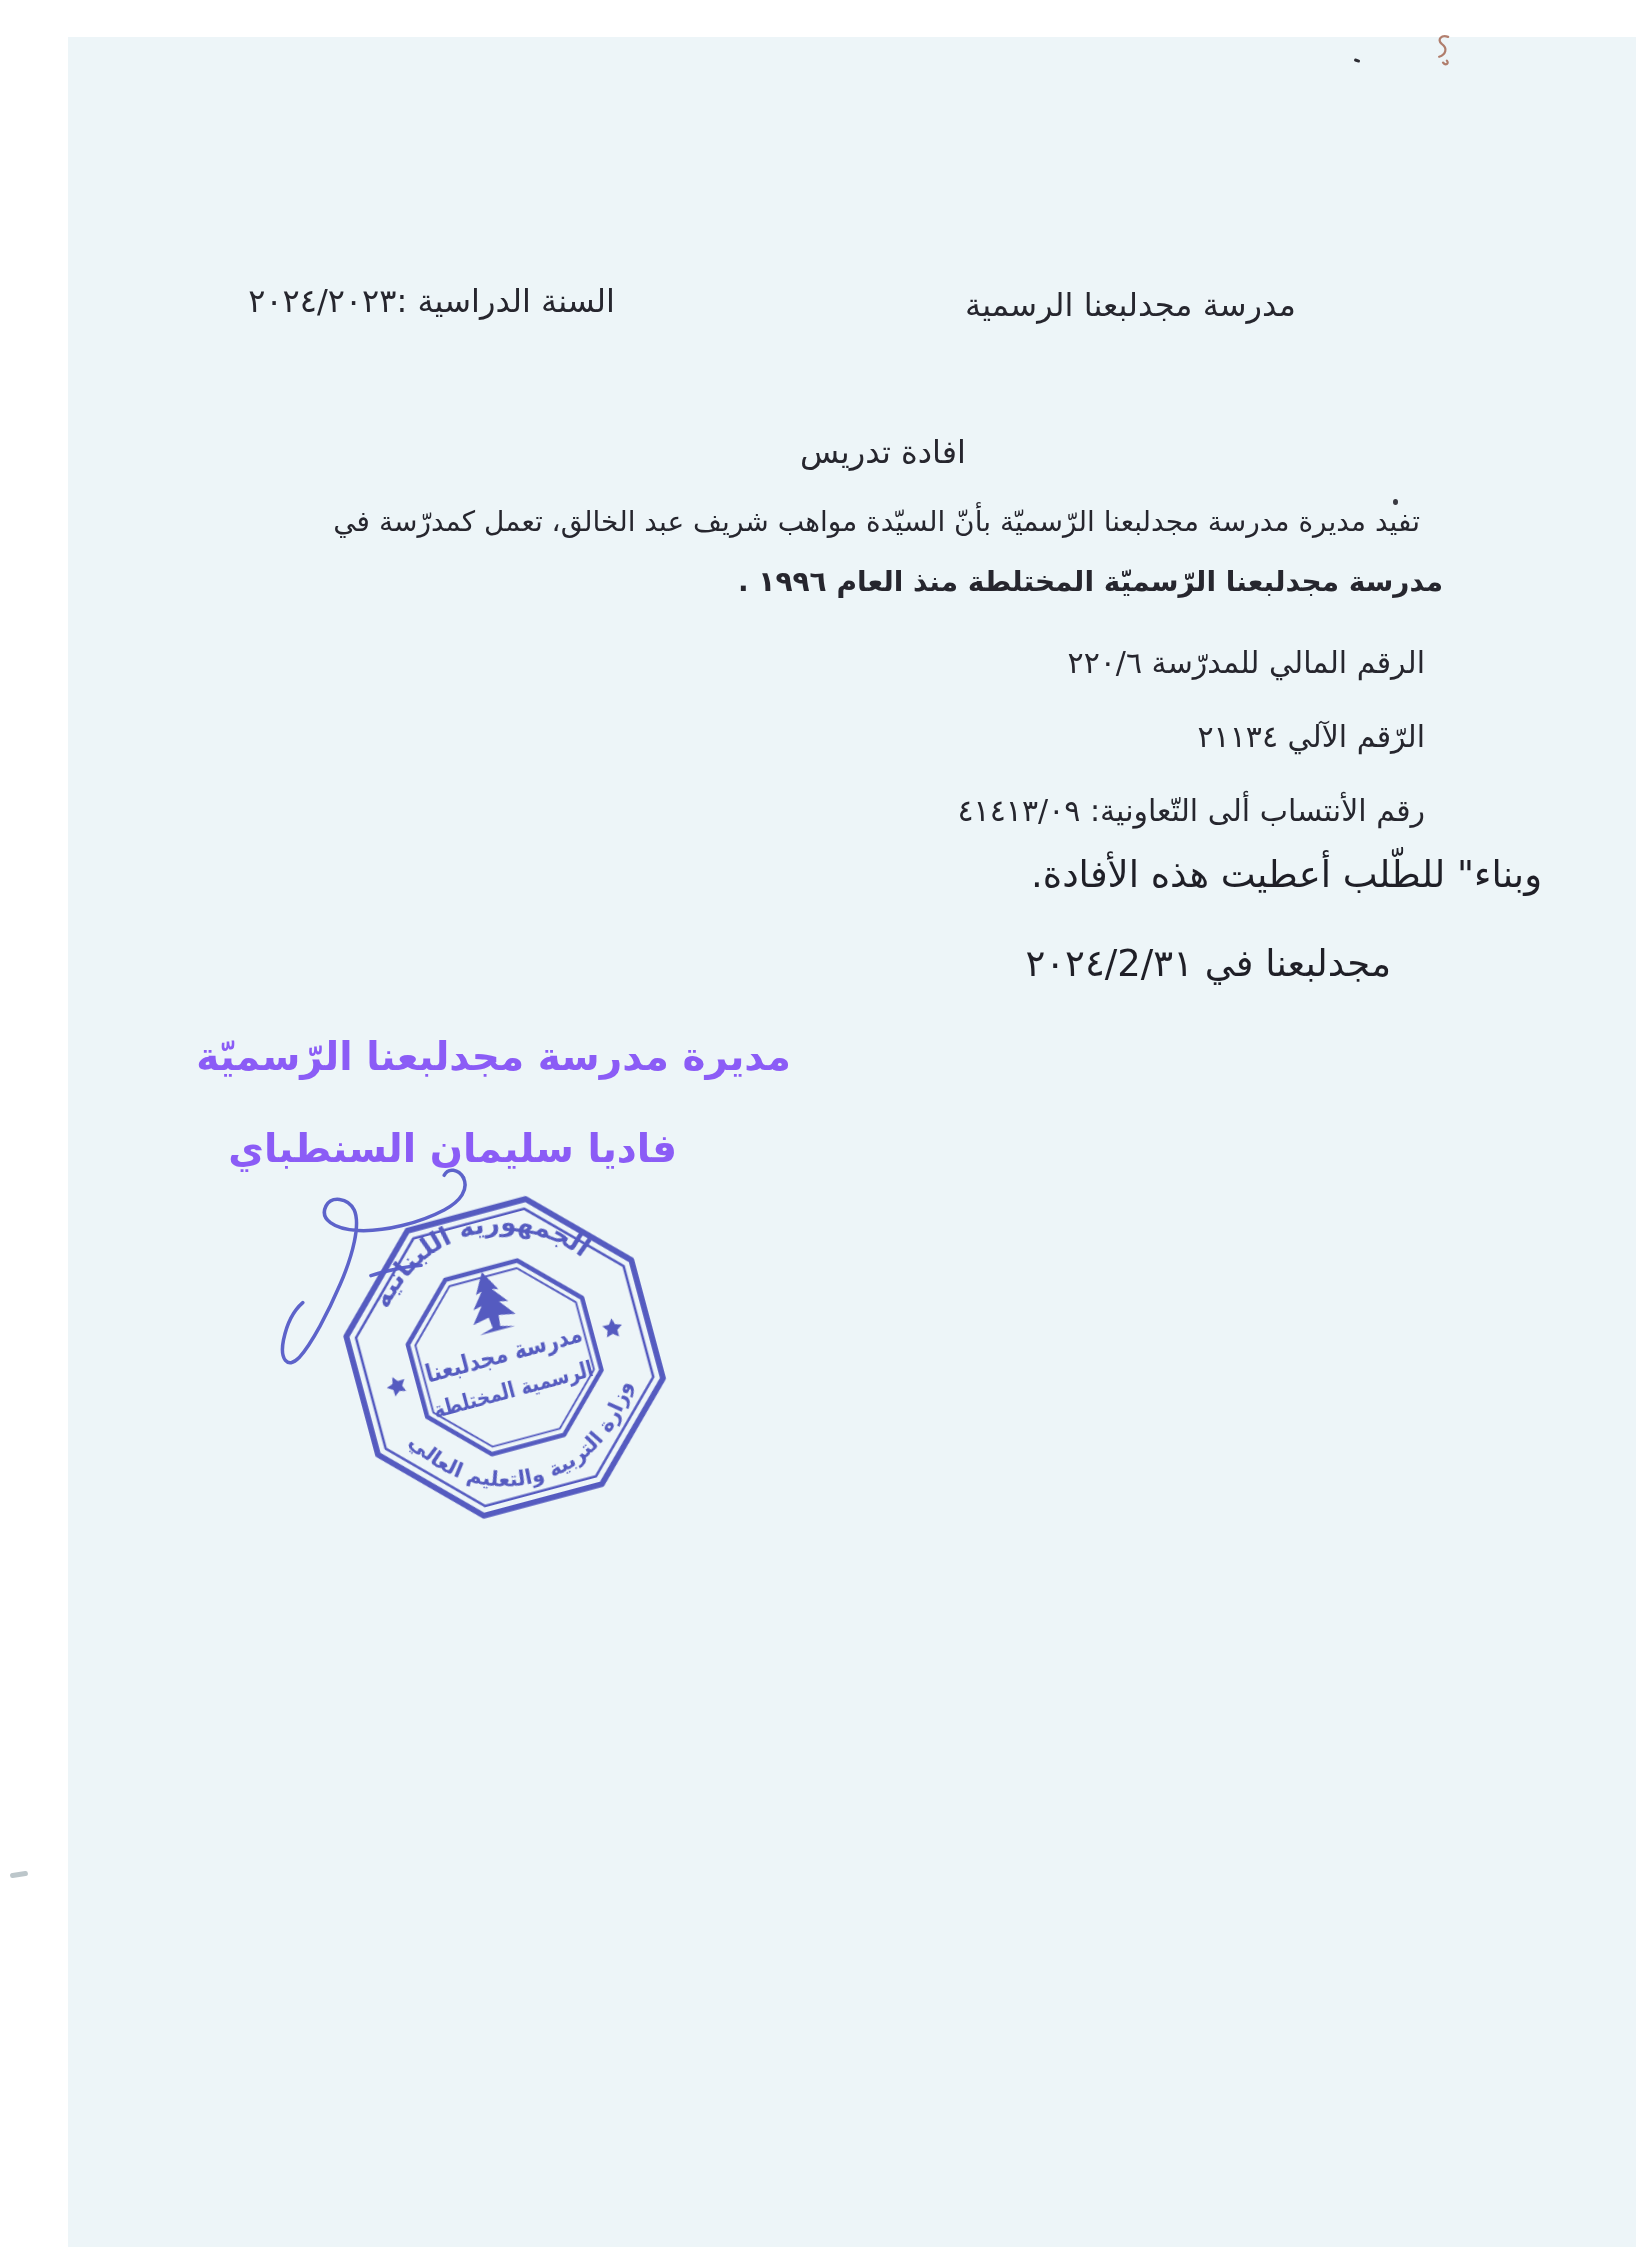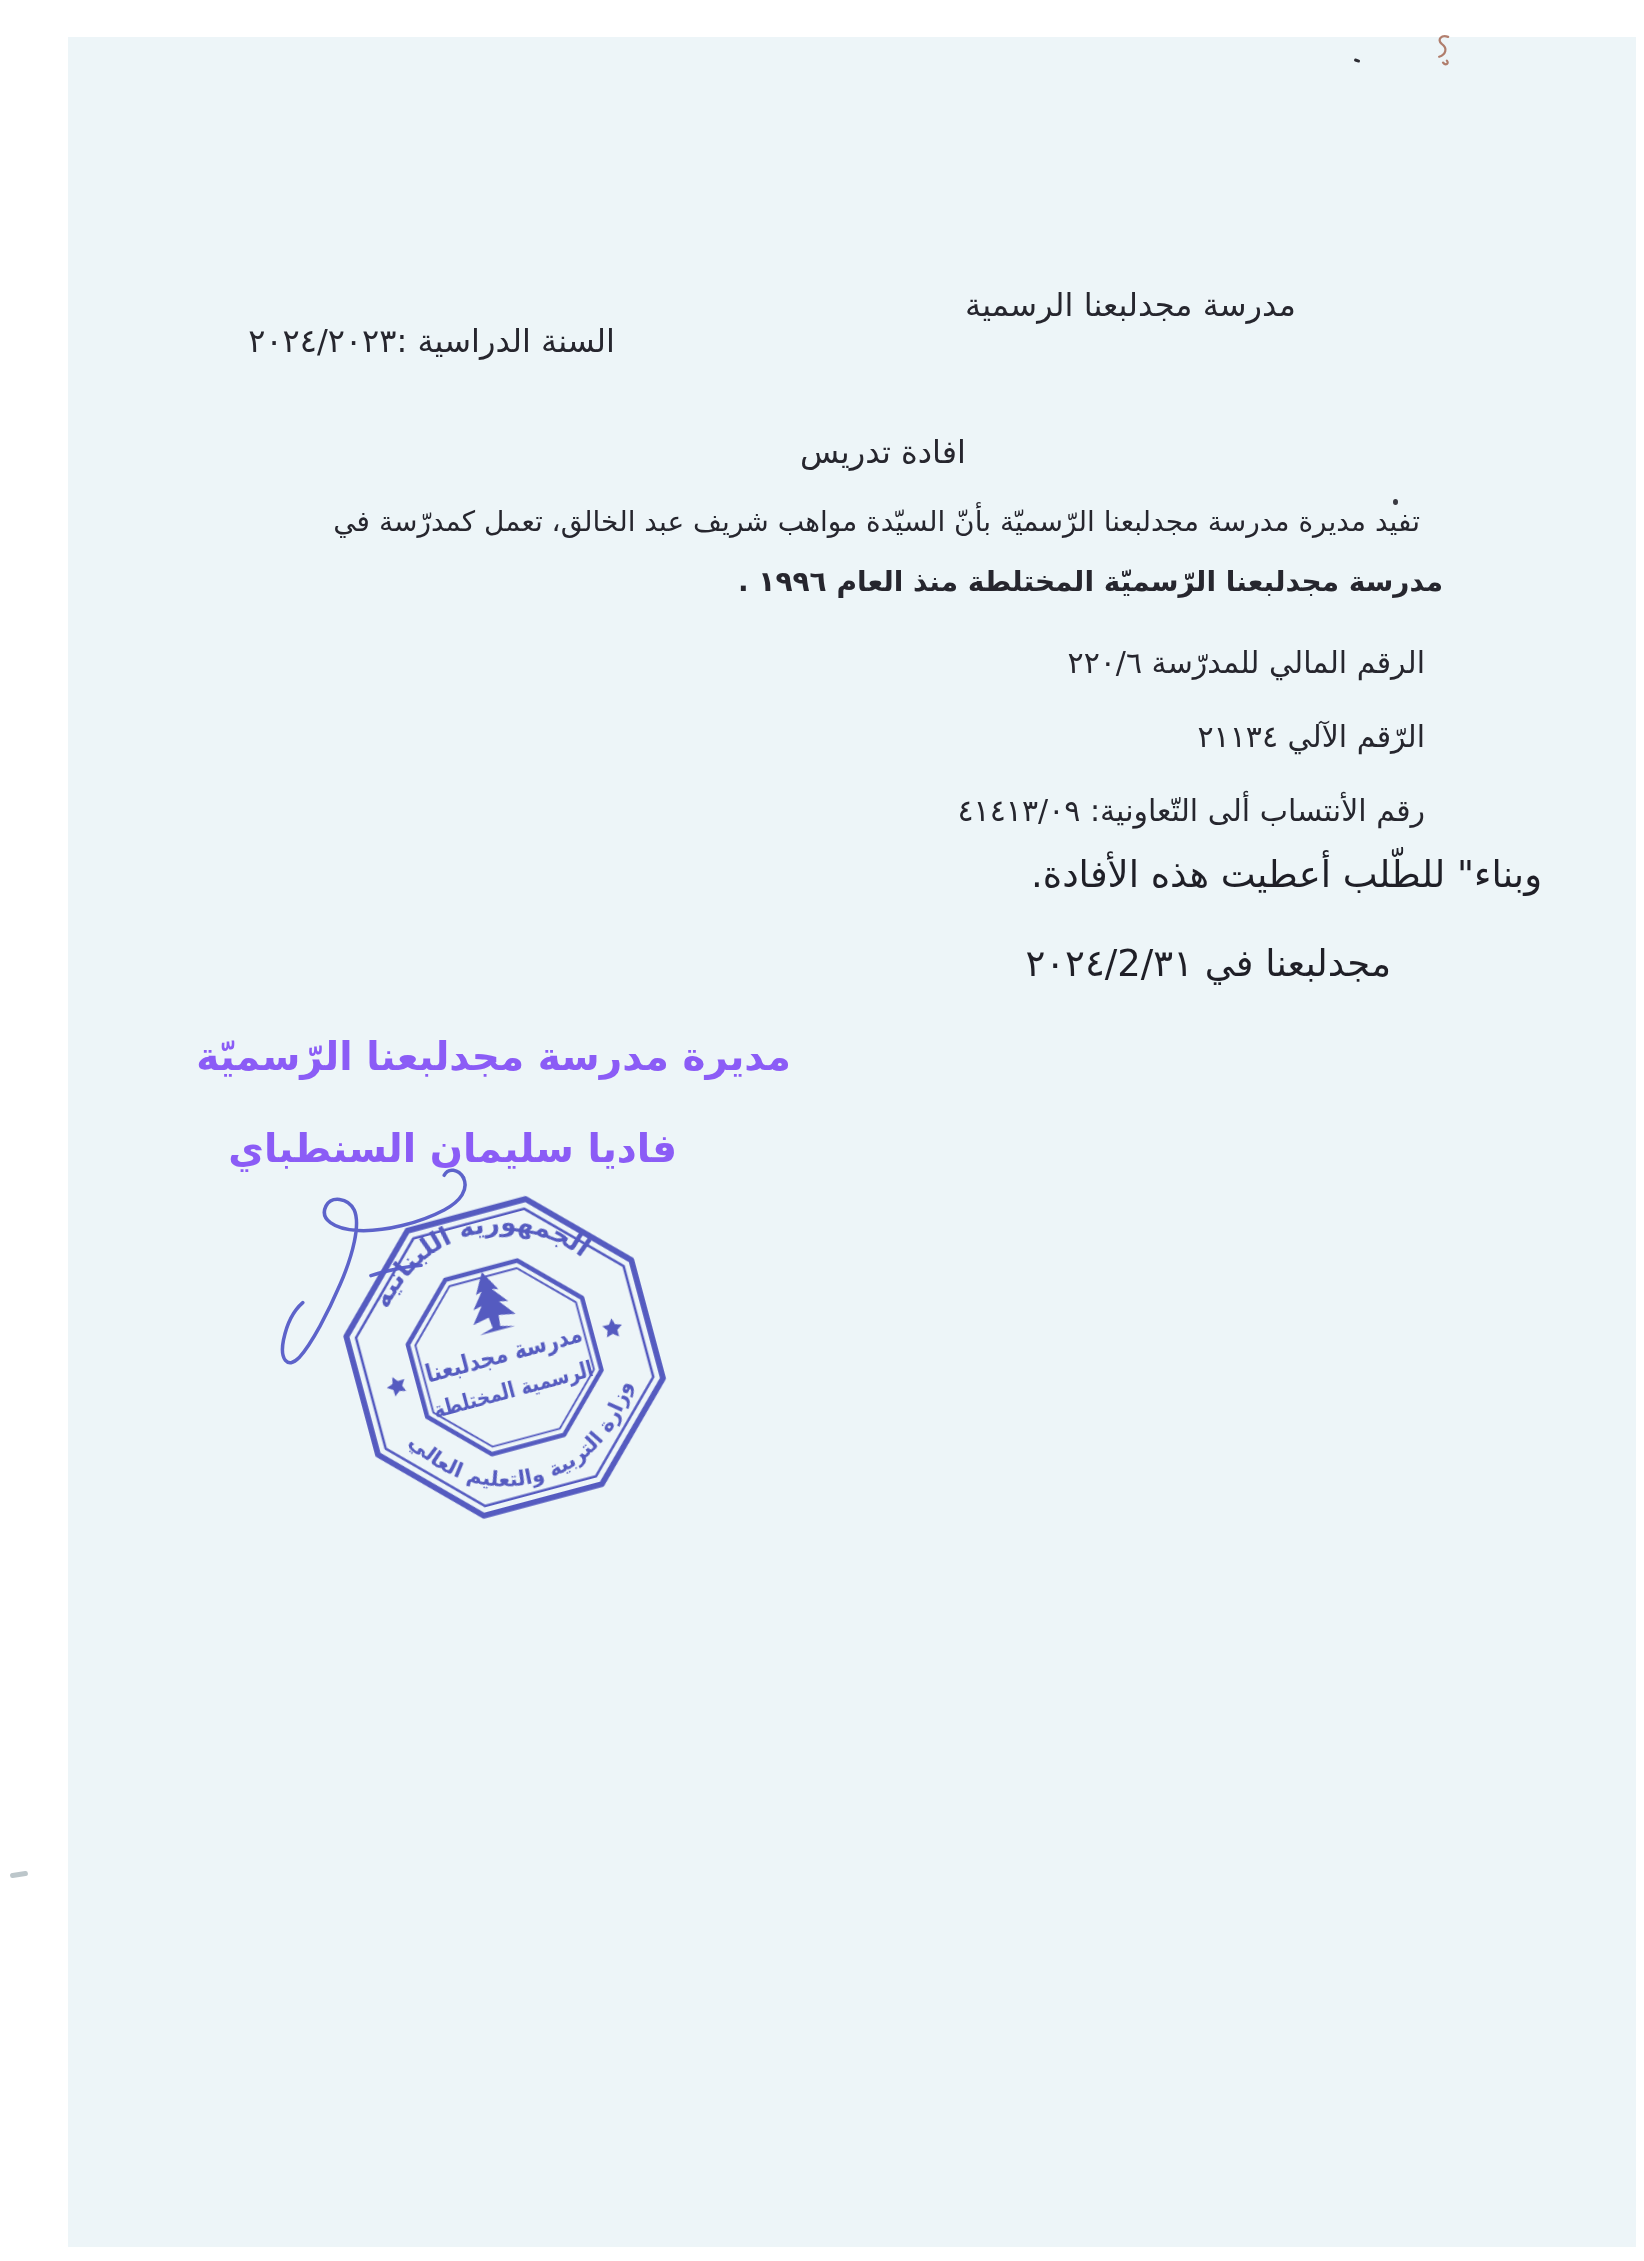--- a/index.html
+++ b/index.html
@@ -48,21 +48,21 @@
     position:absolute;left:1425px;top:33px;width:45px;height:45px;
   }
   svg{display:block;width:100%;height:100%;}
 </style>
 </head>
 <body>
 
 <div class="paper"></div>
 
 <div class="txt hdr" style="top:285px;right:348px;">مدرسة مجدلبعنا الرسمية</div>
-<div class="txt hdr" style="top:281px;right:1029px;margin-top:40px;">السنة الدراسية :٢٠٢٤/٢٠٢٣</div>
+<div class="txt hdr" style="top:281px;right:1029px;">السنة الدراسية :٢٠٢٤/٢٠٢٣</div>
 
 <div class="txt title" style="top:432px;right:678px;">افادة تدريس</div>
 
 <div class="stray-dot"></div>
 
 <div class="txt body-line" style="top:504px;right:224px;">تفيد مديرة مدرسة مجدلبعنا الرّسميّة بأنّ السيّدة مواهب شريف عبد الخالق، تعمل كمدرّسة في</div>
 <div class="txt body-line" style="top:564px;right:201px;font-weight:bold;">مدرسة مجدلبعنا الرّسميّة المختلطة منذ العام ١٩٩٦ .</div>
 
 <div class="txt detail" style="top:644px;right:219px;">الرقم المالي للمدرّسة ٢٢٠/٦</div>
 <div class="txt detail" style="top:718px;right:219px;">الرّقم الآلي  ٢١١٣٤</div>

